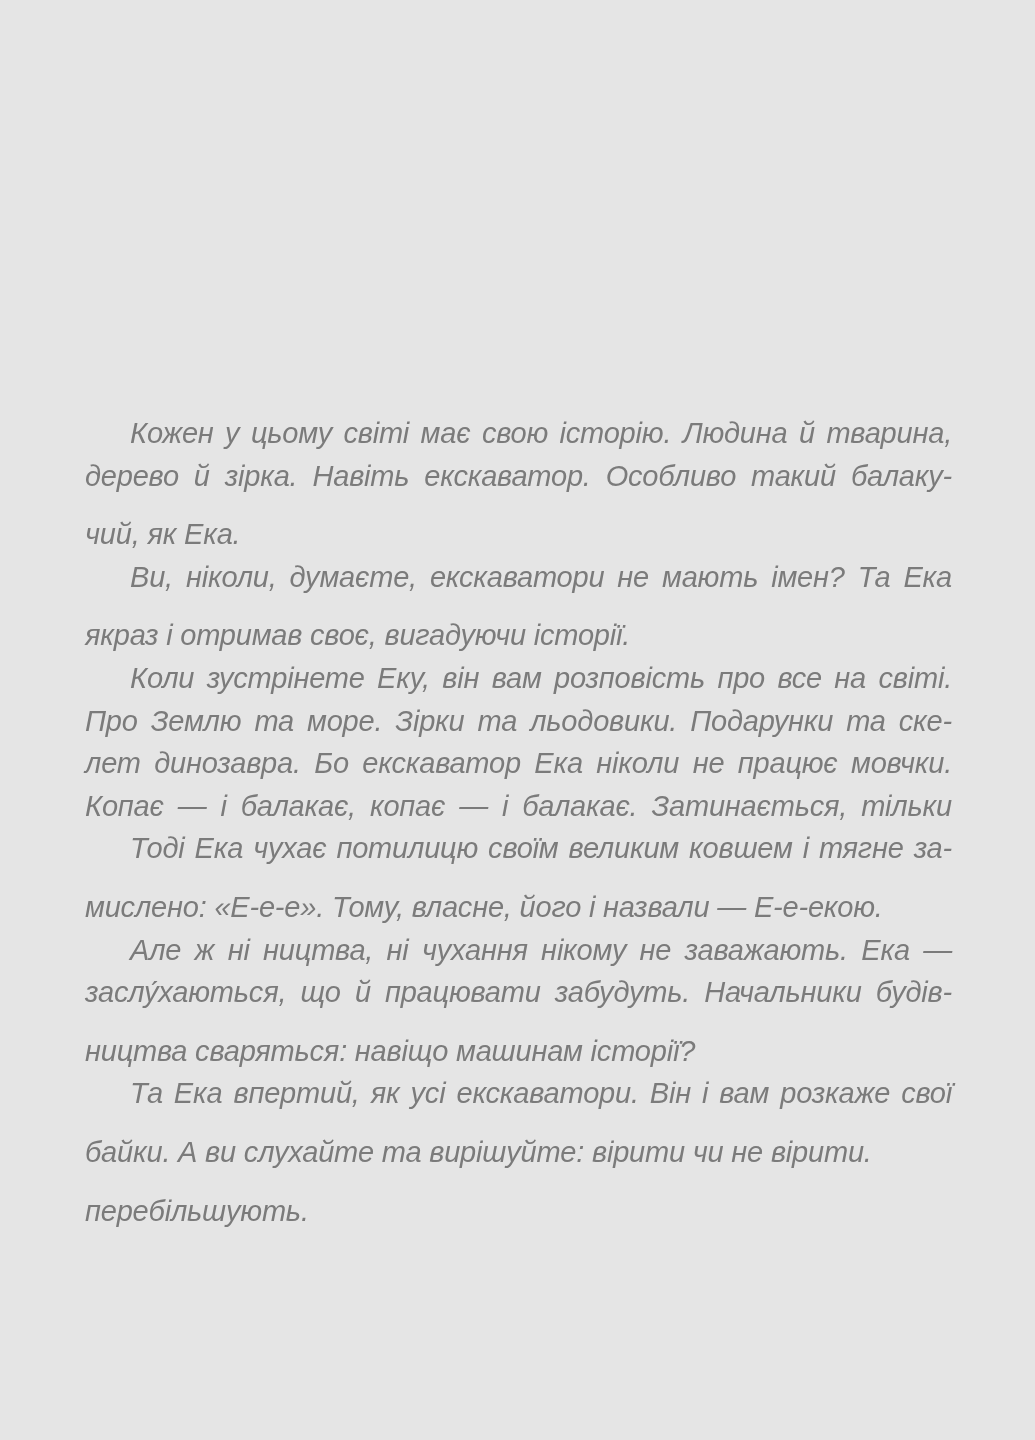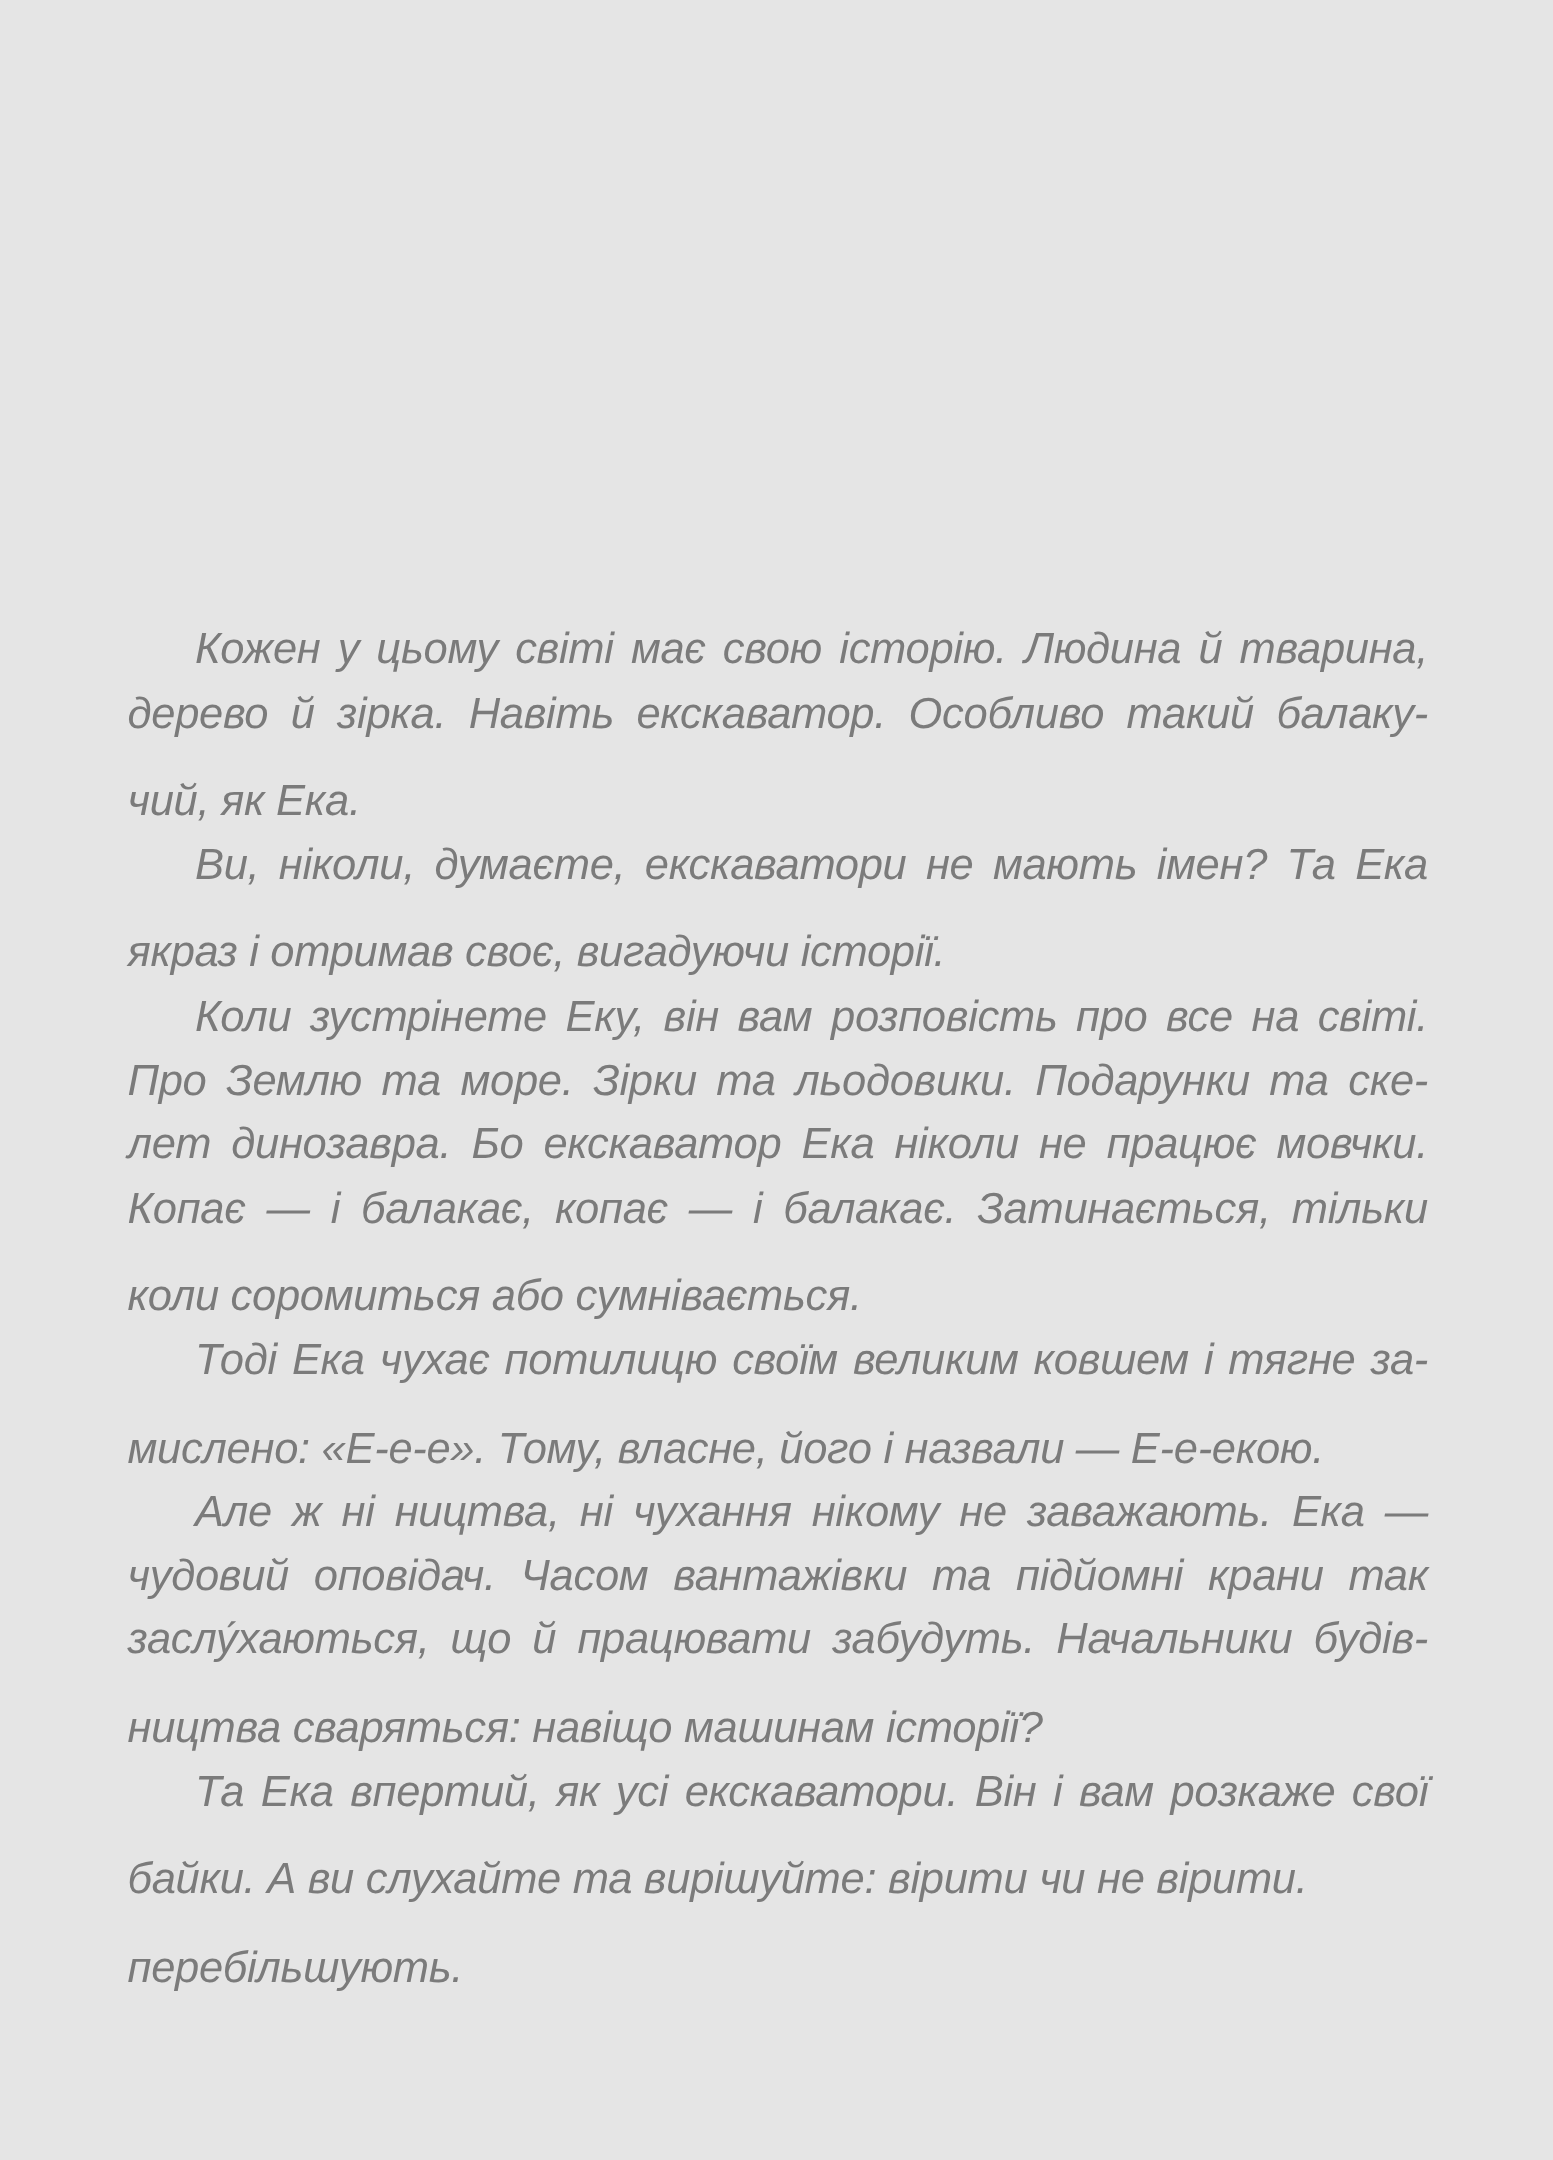--- a/index.html
+++ b/index.html
@@ -60,31 +60,29 @@
     <p class="para">
       <span class="line indent">Ви, ніколи, думаєте, екскаватори не мають імен? Та Ека</span>
       <span class="line end">якраз і отримав своє, вигадуючи історії.</span>
     </p>
 
     <p class="para">
       <span class="line indent">Коли зустрінете Еку, він вам розповість про все на світі.</span>
       <span class="line">Про Землю та море. Зірки та льодовики. Подарунки та ске-</span>
       <span class="line">лет динозавра. Бо екскаватор Ека ніколи не працює мовчки.</span>
       <span class="line">Копає — і балакає, копає — і балакає. Затинається, тільки</span>
-      <span class="line end">коли соромиться або сумнівається.</span>
     </p>
 
     <p class="para">
       <span class="line indent">Тоді Ека чухає потилицю своїм великим ковшем і тягне за-</span>
       <span class="line end">мислено: «Е-е-е». Тому, власне, його і назвали — Е-е-екою.</span>
     </p>
 
     <p class="para">
       <span class="line indent">Але ж ні ництва, ні чухання нікому не заважають. Ека —</span>
-      <span class="line">чудовий оповідач. Часом вантажівки та підйомні крани так</span>
       <span class="line">заслу́хаються, що й працювати забудуть. Начальники будів-</span>
       <span class="line end">ництва сваряться: навіщо машинам історії?</span>
     </p>
 
     <p class="para">
       <span class="line indent">Та Ека впертий, як усі екскаватори. Він і вам розкаже свої</span>
       <span class="line end">байки. А ви слухайте та вирішуйте: вірити чи не вірити.</span>
     </p>
 
     <p class="para">

